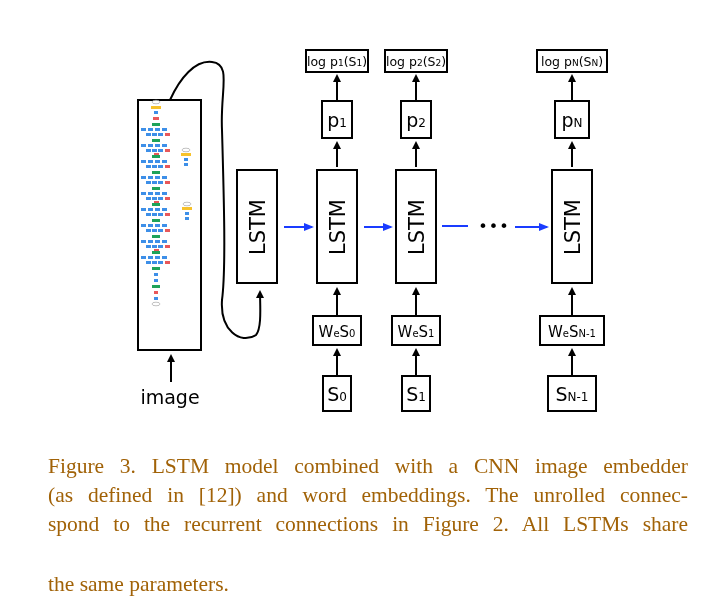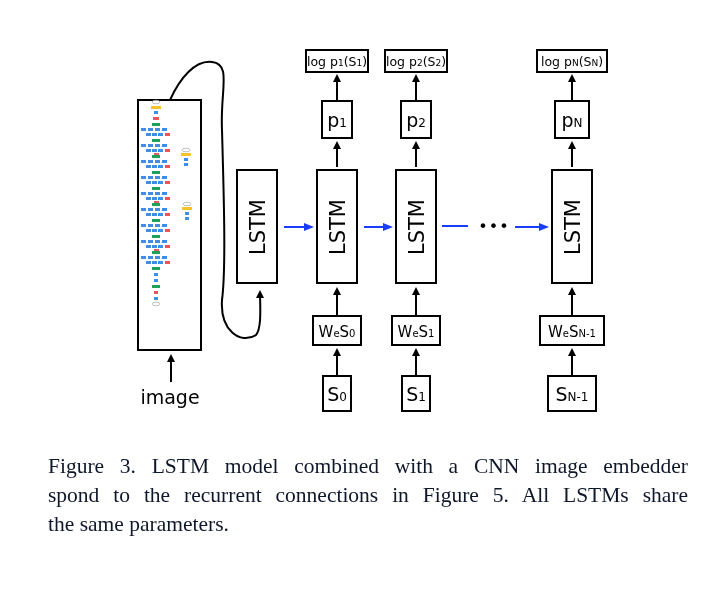--- a/index.html
+++ b/index.html
@@ -2,23 +2,23 @@
 <html><head>
 <meta charset="utf-8">
 <style>
   html, body { margin:0; padding:0; background:#ffffff; }
   body { width:718px; height:614px; position:relative; overflow:hidden; font-family:"DejaVu Sans", sans-serif; }
   #fig { position:absolute; left:0; top:0; width:718px; height:440px; }
   .box { fill:#ffffff; stroke:#000; stroke-width:2; }
   .lbl { font-family:"DejaVu Sans", sans-serif; fill:#000; }
   .caption { position:absolute; left:48px; top:452px; width:640px;
     font-family:"Liberation Serif", serif; font-size:21.5px; line-height:29px;
-    text-align:justify; color:#0f172a; }
+    text-align:justify; color:#a16207; }
   .caption .ln { display:block; text-align:justify; text-align-last:justify; white-space:nowrap; }
-  .caption .ln.last { text-align-last:left; }
+  .caption .ln.last { text-align-last:left;margin-top:31px; }
 </style>
 </head>
 <body>
 
 <svg id="fig" viewBox="0 0 718 440" xmlns="http://www.w3.org/2000/svg">
   <defs>
     <marker id="ah" markerWidth="8" markerHeight="8" refX="6" refY="4" orient="auto" markerUnits="userSpaceOnUse">
       <path d="M0,0 L8,4 L0,8 Z" fill="#000"></path>
     </marker>
     <marker id="ahb" markerWidth="10" markerHeight="8" refX="8" refY="4" orient="auto" markerUnits="userSpaceOnUse">
@@ -204,15 +204,16 @@
     <rect class="box" x="540" y="316" width="64" height="29"></rect>
     <text class="lbl" x="572" y="337" font-size="15" text-anchor="middle"><tspan>W</tspan><tspan font-size="10">e</tspan><tspan>S</tspan><tspan font-size="10">N-1</tspan></text>
     <line x1="572" y1="375" x2="572" y2="350" stroke="#000" stroke-width="2" marker-end="url(#ah)"></line>
     <rect class="box" x="548" y="376" width="48" height="35"></rect>
     <text class="lbl" x="572" y="401" font-size="19" text-anchor="middle"><tspan>S</tspan><tspan font-size="12">N-1</tspan></text>
   </g>
 </svg>
 
 <div class="caption">
   <span class="ln">Figure 3.  LSTM model combined with a CNN image embedder</span>
-  <span class="ln">spond to the recurrent connections in Figure 5. All LSTMs share</span>
+  <span class="ln">(as defined in [12]) and word embeddings. The unrolled connec-</span>
+  <span class="ln">spond to the recurrent connections in Figure 2. All LSTMs share</span>
   <span class="ln last">the same parameters.</span>
 </div>
 
 </body></html>

